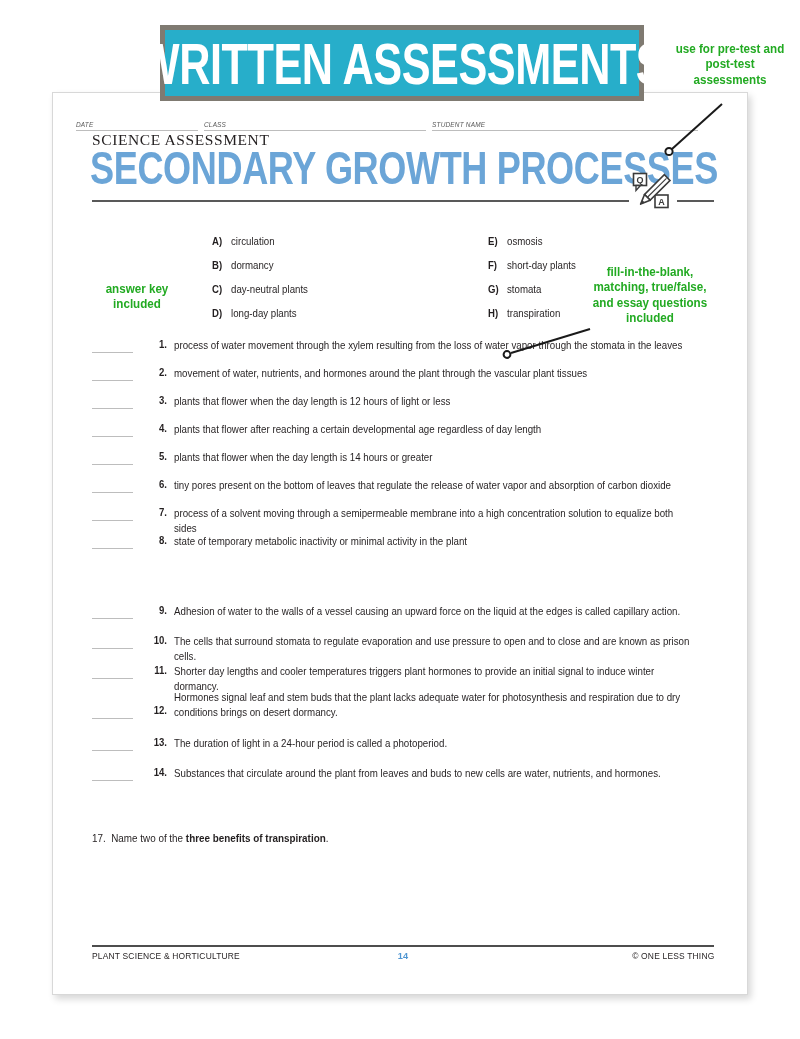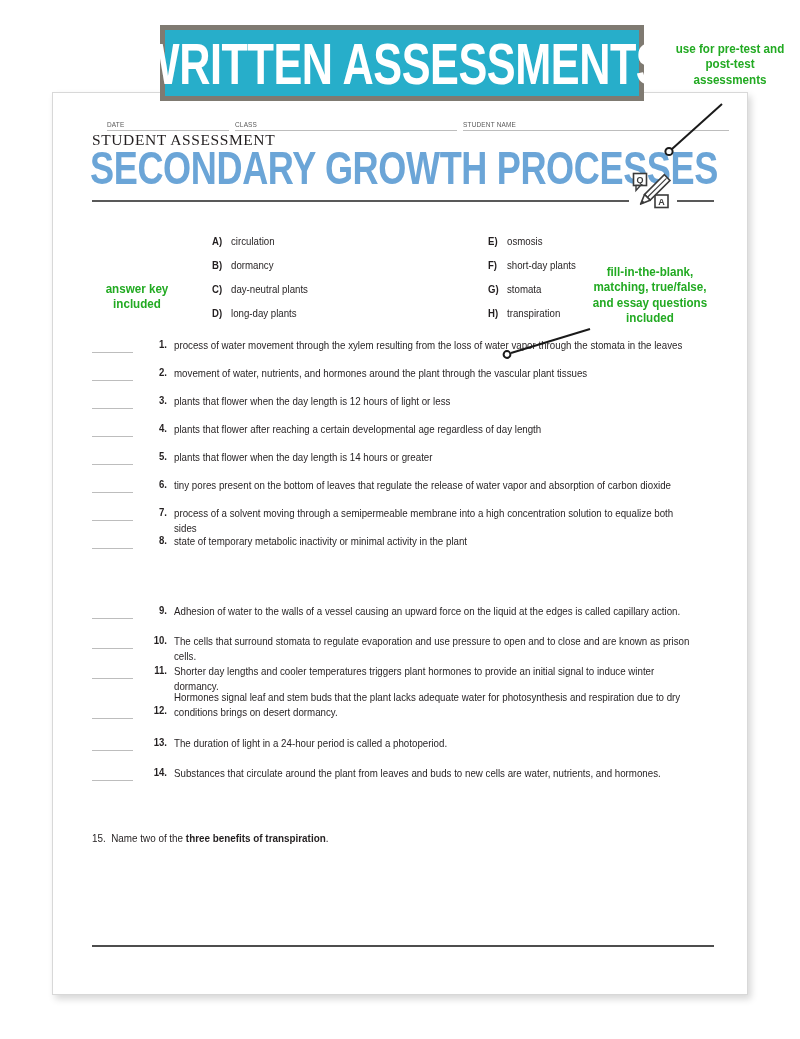--- a/index.html
+++ b/index.html
@@ -68,24 +68,25 @@
   }
   #callout-pretest { left: 665px; top: 42px; width: 130px; }
   #callout-question-types { left: 588px; top: 265px; width: 124px; }
   #callout-answer-key { left: 78px; top: 282px; width: 118px; }
 
   .leader { position: absolute; z-index: 59; overflow: visible; }
 
   
   #field-row {
     position: absolute;
-    left: 54px;
+    left: 23px;
     top: 22px;
     width: 622px;
     height: 16px;
+    font-style: italic;
   }
   .field {
     position: absolute;
     bottom: 0;
     border-bottom: 1px solid #bdbdbd;
     height: 15px;
   }
   .field-label {
     position: absolute;
     bottom: 1px;
@@ -295,21 +296,21 @@
       <span class="field-label">DATE</span>
     </div>
     <div class="field" id="field-name">
       <span class="field-label">STUDENT NAME</span>
     </div>
     <div class="field" id="field-class">
       <span class="field-label">CLASS</span>
     </div>
   </div>
 
-  <div id="eyebrow">STUDENT ASSESSMENT</div>
+  <div id="eyebrow">SCIENCE ASSESSMENT</div>
   <div id="doc-title">SECONDARY GROWTH PROCESSES</div>
   <div id="qa-icon-gap"></div>
   <div id="title-rule"></div>
 
   <svg id="qa-icon" viewBox="0 0 44 42">
 
     <rect x="2.5" y="2.5" width="13" height="12" fill="#ffffff" stroke="#3b3b3b" stroke-width="1.6"></rect>
     <polygon points="5,14.5 5,19.5 9.5,14.5" fill="#ffffff" stroke="#3b3b3b" stroke-width="1.4"></polygon>
     <text x="9" y="11.6" font-family="Liberation Sans, sans-serif" font-size="9" font-weight="700" fill="#3b3b3b" text-anchor="middle">Q</text>
 
@@ -432,25 +433,30 @@
     <span class="q-text">The duration of light in a 24-hour period is called a photoperiod.</span>
   </div>
   <div class="qrow" style="top:674px;">
     <span class="q-blank" style="top:12px;"></span>
     <span class="q-num">14.</span>
     <span class="q-text">Substances that circulate around the plant from leaves and buds to new cells are water, nutrients, and hormones.</span>
   </div>
 
 
   <div id="explanation-q">
-    <span>15.</span>&nbsp;
+    <span>17.</span>&nbsp;
     <span>Name two of the </span><b>three benefits of transpiration</b><span>.</span>
   </div>
 
   <div id="footer-rule"></div>
+  <div id="footer">
+    <span id="footer-left">PLANT SCIENCE &amp; HORTICULTURE</span>
+    <span id="footer-page">14</span>
+    <span id="footer-right">© ONE LESS THING</span>
+  </div>
 </div>
 
 <div id="banner">
   <span id="banner-text">WRITTEN ASSESSMENTS</span>
 </div>
 
 <div class="callout" id="callout-pretest">use for pre-test and post-test assessments</div>
 <div class="callout" id="callout-question-types">fill-in-the-blank, matching, true/false, and essay questions included</div>
 <div class="callout" id="callout-answer-key">answer key included</div>
 

